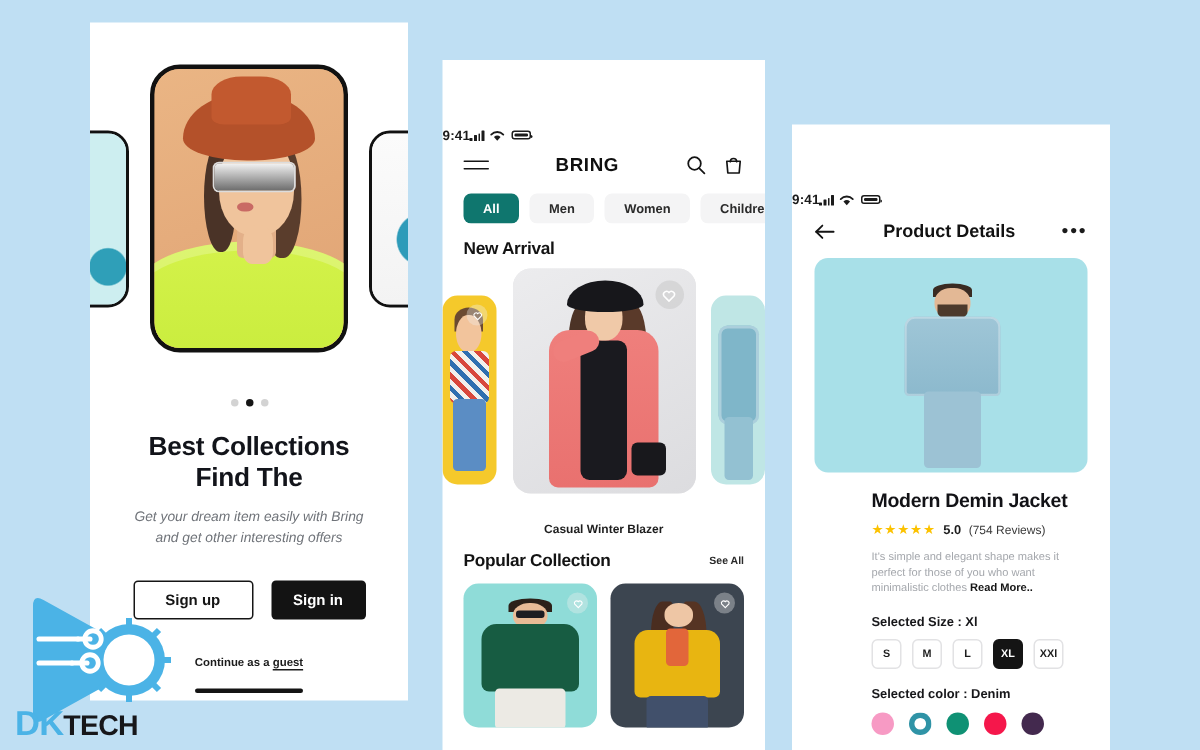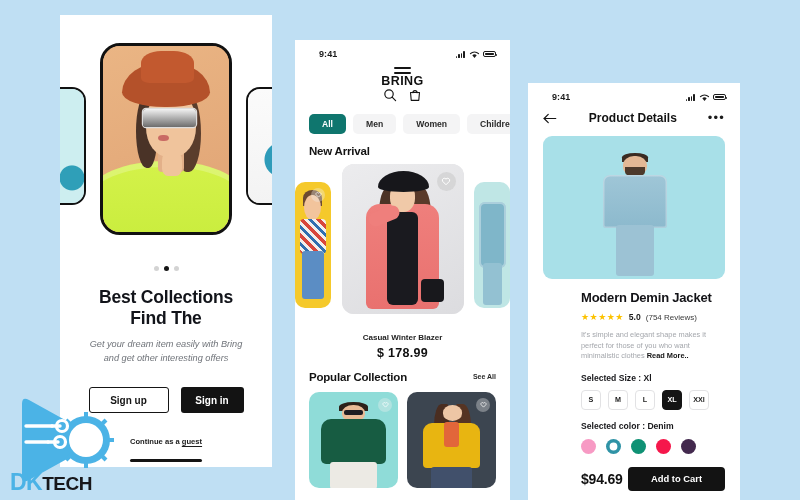--- a/index.html
+++ b/index.html
@@ -17,22 +17,23 @@
     position: absolute;
     background: #ffffff;
     overflow: hidden;
   }
   #screen1 { left: 60px; top: 15px; width: 212px; height: 452px; }
   #screen2 { left: 295px; top: 40px; width: 215px; height: 460px; }
   #screen3 { left: 528px; top: 83px; width: 212px; height: 417px; }
 
   
   .statusbar {
-    display: flex; align-items: center; justify-content: space-between;
-    padding: 9px 14px 2px 24px;
+    display: flex; align-items: center; 
+    padding: 9px 14px 2px 0;
+    margin-top: 36px;
   }
   .status-time { font-size: 9px; font-weight: bold; color: #1b1b1b; letter-spacing: .1px; }
   .status-icons { display: flex; align-items: center; gap: 3.5px; }
   .sig { display: flex; align-items: flex-end; gap: 1px; height: 8px; }
   .sig i { display: block; width: 1.6px; background: #1b1b1b; border-radius: .4px; }
   .sig i:nth-child(1){ height: 2.5px; }
   .sig i:nth-child(2){ height: 4px; }
   .sig i:nth-child(3){ height: 5.5px; }
   .sig i:nth-child(4){ height: 7px; }
   .batt { width: 13px; height: 6.5px; border: 1.1px solid #1b1b1b; border-radius: 2px; position: relative; }
@@ -105,21 +106,21 @@
   .btn-solid {
     width:63px; height:26px; border:none; border-radius:3px;
     background:#131313; color:#fff; font-size:10px; font-weight:bold;
     display:flex; align-items:center; justify-content:center; cursor:pointer;
   }
   .s1-guest { margin-top:24px; font-size:7.6px; font-weight:bold; color:#1c1c1c; }
   .s1-guest u { text-underline-offset: 1.5px; }
   .home-bar { width:72px; height:3px; border-radius:3px; background:#141414; margin:13px auto 0; }
 
   
-  .s2-topbar { display:flex; align-items:center; justify-content:space-between; padding:6px 14px 0 14px;flex-direction:column; }
+  .s2-topbar { display:flex; align-items:center; justify-content:space-between; padding:6px 14px 0 14px; }
   .burger { width:17px; display:flex; flex-direction:column; gap:3.4px; cursor:pointer; }
   .burger span { display:block; height:1.8px; background:#151515; border-radius:2px; }
   .brand { font-size:12.5px; font-weight:bold; letter-spacing:.4px; color:#101010; }
   .s2-icons { display:flex; align-items:center; gap:11px; }
   .ic { width:14px; height:14px; color:#141414; cursor:pointer; }
 
   .chips { display:flex; gap:7px; padding:12px 0 0 14px; overflow:hidden; }
   .chip {
     height:20px; padding:0 13px; border-radius:5px; background:#f4f4f5;
     color:#2b2b2b; font-size:8.6px; font-weight:bold;
@@ -374,21 +375,20 @@
         <span class="heart-btn">
           <svg width="10" height="10" viewBox="0 0 16 16">
             <path d="M8 14 L2.4 8.3a3.3 3.3 0 0 1 5.6-3.4 3.3 3.3 0 0 1 5.6 3.4Z" fill="none" stroke="#fff" stroke-width="1.6"></path>
           </svg>
         </span>
       </div>
     </div>
 
     <div class="arr-caption">
       <div class="arr-name">Casual Winter Blazer</div>
-      <div class="arr-price">$ 178.99</div>
     </div>
 
     <div class="sec-head">
       <span class="sec-title">Popular Collection</span>
       <span class="see-all">See All</span>
     </div>
 
     <div class="pop-grid">
       <div class="pop-card pc1">
         <div class="m-hair"></div>

